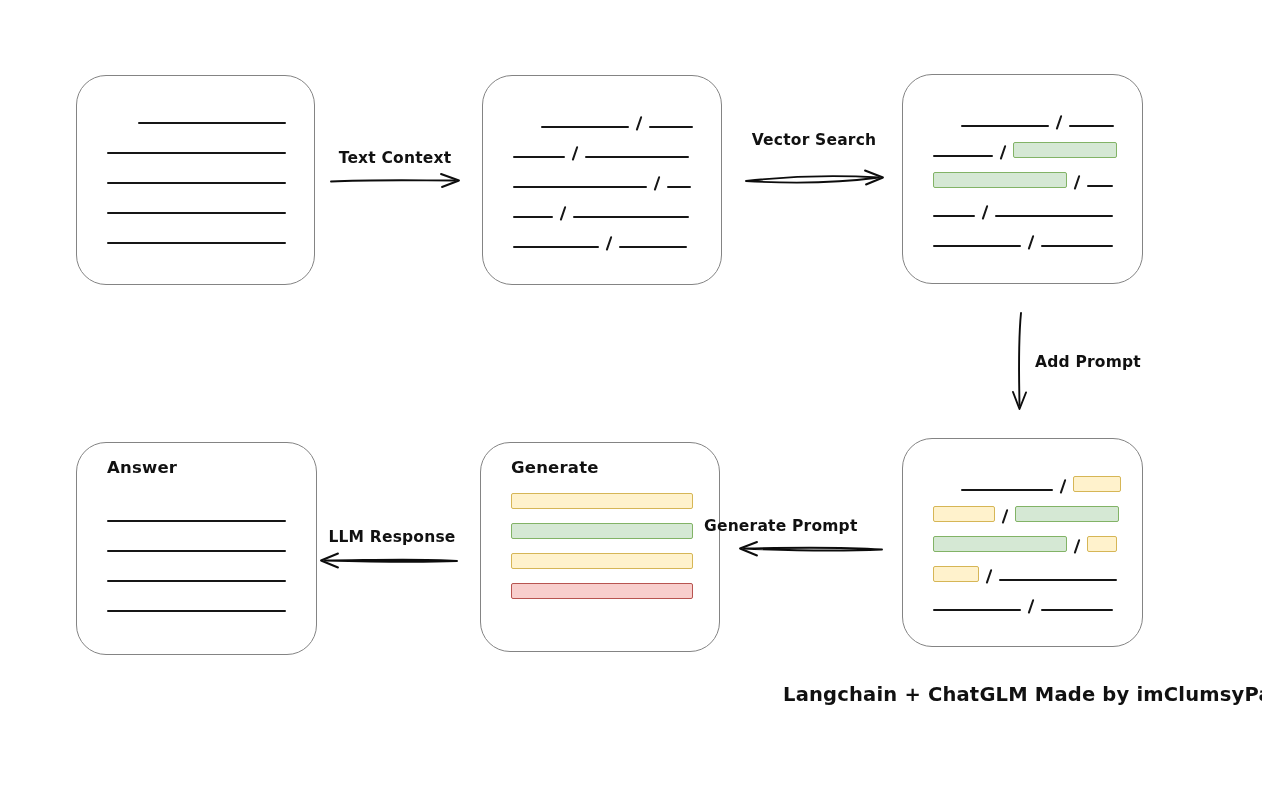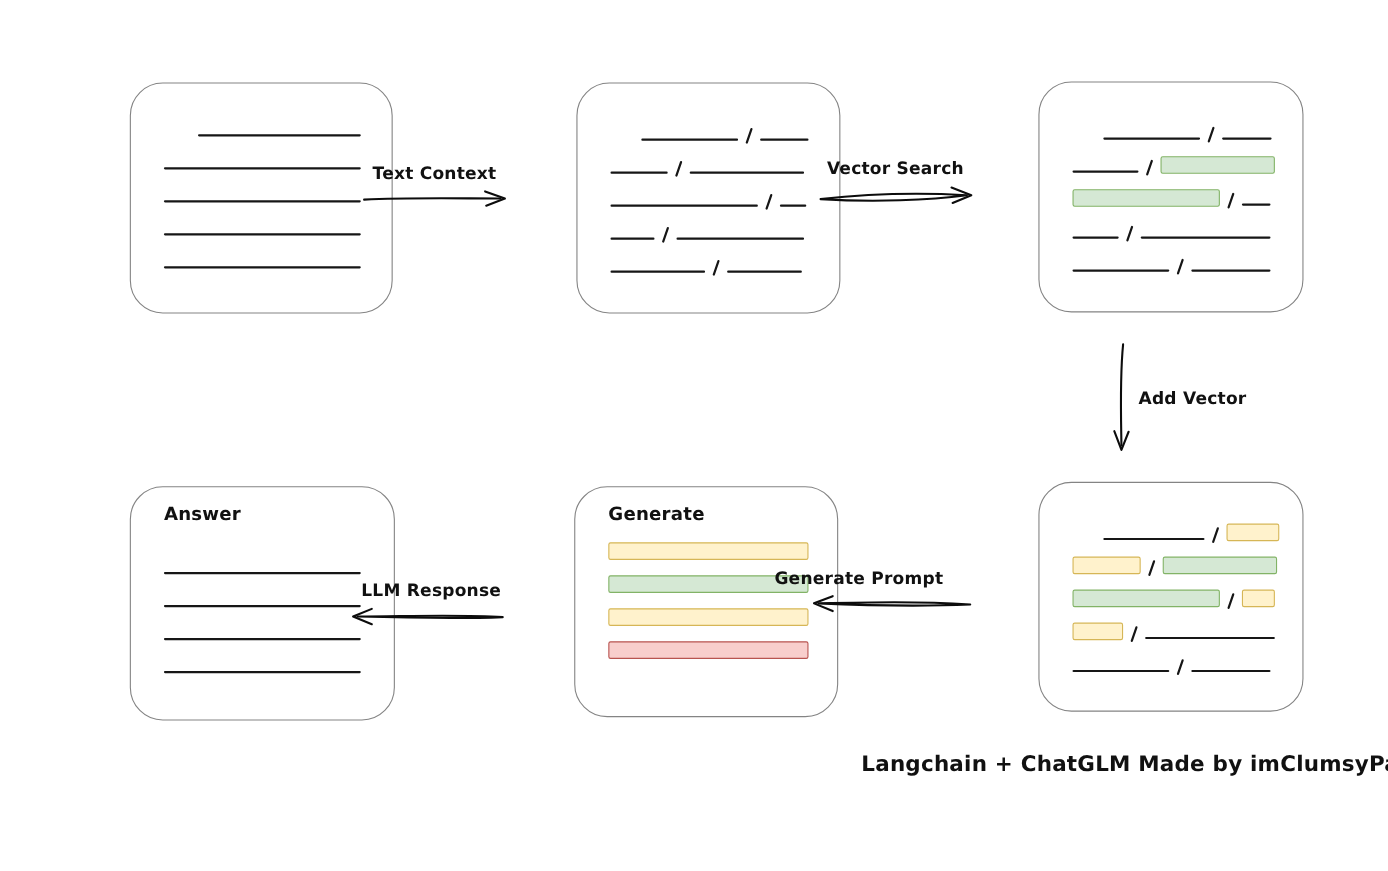--- a/index.html
+++ b/index.html
@@ -10,21 +10,20 @@
     font-family:"DejaVu Sans","Liberation Sans",sans-serif;
     color:#111;
     overflow:hidden;
   }
   .box{
     position:absolute;
     background:#fff;
     border:1.4px solid #848484;
     border-radius:30px;
     box-sizing:border-box;
-    margin-left:42px;
   }
   .rows{padding-left:30px;}
   .row{
     display:flex;
     align-items:flex-end;
     height:30px;
   }
   .seg{display:inline-block;flex:0 0 auto;box-sizing:border-box;}
   .seg.line{height:2px;background:#161616;border-radius:2px;margin-bottom:1px;}
   .seg.green{height:16px;background:#d5e8d4;border:1.6px solid #82b366;border-radius:2px;}
@@ -218,20 +217,20 @@
       <path d="M1021,313 C1018,343 1019,374 1019.5,405"></path>
       <path d="M1013,392 L1019.5,409 L1026,392.5"></path>
       <path d="M882,549.5 C835,546.5 790,547.5 744,548.5 M882,549.5 C835,551.5 790,550.5 744,548.5"></path>
       <path d="M757,542 L740,548.5 L757,555.5"></path>
       <path d="M457,561 C420,558.5 382,560 325,560.5 M457,561 C420,562.5 382,562 325,560.5"></path>
       <path d="M338,553.5 L321,560.5 L338,567.5"></path>
     </g>
   </svg>
 
   <div class="arrow-label" style="left:331px;top:149px;width:128px;">Text Context</div>
-  <div class="arrow-label" style="left:744px;top:144px;width:140px;">Vector Search</div>
-  <div class="arrow-label" style="left:1035px;top:353px;">Add Vector</div>
+  <div class="arrow-label" style="left:744px;top:131px;width:140px;">Vector Search</div>
+  <div class="arrow-label" style="left:1035px;top:353px;">Add Prompt</div>
   <div class="arrow-label" style="left:704px;top:517px;width:146px;">Generate Prompt</div>
   <div class="arrow-label" style="left:326px;top:528px;width:132px;">LLM Response</div>
 
   <div id="footer-credit">Langchain + ChatGLM Made by imClumsyPanda</div>
 
 </div>
 
 </body></html>

